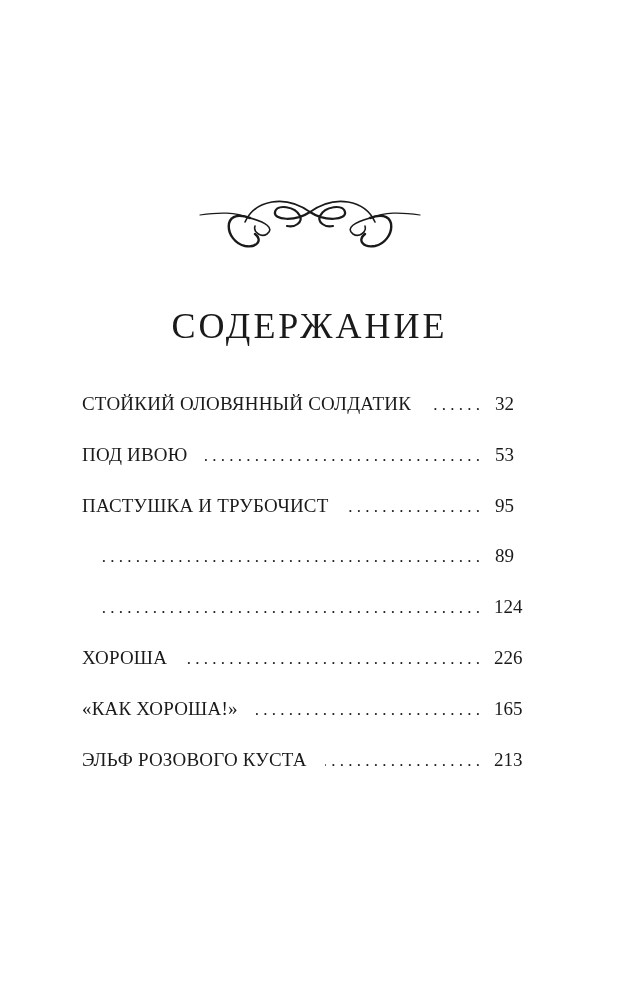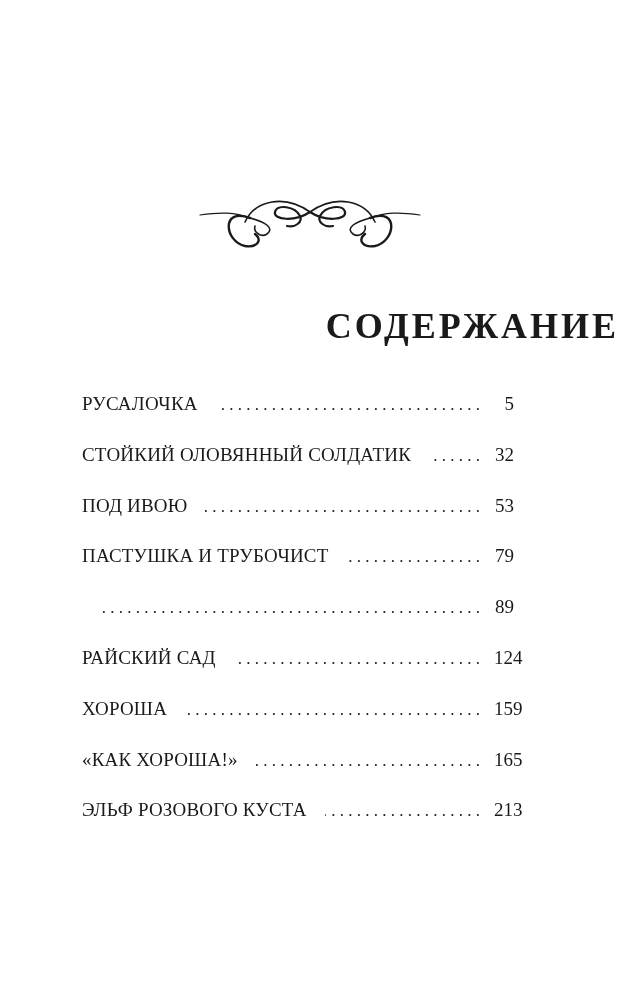--- a/index.html
+++ b/index.html
@@ -20,24 +20,24 @@
     left: 195px;
     top: 182px;
     width: 230px;
     height: 66px;
   }
   .title {
     position: absolute;
     left: 0;
     top: 304px;
     width: 619px;
-    text-align: right;
+    text-align: center;
     font-size: 36px;
     letter-spacing: 3px;
-    font-weight: bold;
+    font-weight: normal;
     margin: 0;
     line-height: 44px;
   }
   .toc {
     position: absolute;
     left: 82px;
     top: 386px;
     width: 432px;
     margin: 0;
     padding: 0;
@@ -97,52 +97,46 @@
     <path d="M 180 40 C 170 18, 140 12, 115 30" stroke-width="1.6"></path>
 
     <path d="M 115 30 C 130 40, 152 38, 150 30 C 148 22, 130 24, 125 34 C 122 40, 130 46, 138 44" stroke-width="2.2"></path>
   </svg>
 </div>
 
 <h1 class="title">СОДЕРЖАНИЕ</h1>
 
 <ul class="toc">
   <li class="toc-row">
-    <span class="toc-title">РУСАЛОЧКА</span>
-    <span class="toc-dots"></span>
-    <span class="toc-page">5</span>
-  </li>
-  <li class="toc-row">
     <span class="toc-title">СТОЙКИЙ ОЛОВЯННЫЙ СОЛДАТИК</span>
     <span class="toc-dots"></span>
     <span class="toc-page">32</span>
   </li>
   <li class="toc-row">
     <span class="toc-title">ПОД ИВОЮ</span>
     <span class="toc-dots"></span>
     <span class="toc-page">53</span>
   </li>
   <li class="toc-row">
     <span class="toc-title">ПАСТУШКА И ТРУБОЧИСТ</span>
     <span class="toc-dots"></span>
-    <span class="toc-page">79</span>
+    <span class="toc-page">95</span>
   </li>
   <li class="toc-row">
     <span class="toc-dots"></span>
     <span class="toc-page">89</span>
   </li>
   <li class="toc-row">
-    <span class="toc-title">РАЙСКИЙ САД</span>
     <span class="toc-dots"></span>
     <span class="toc-page">124</span>
   </li>
   <li class="toc-row">
     <span class="toc-title">ХОРОША</span>
     <span class="toc-dots"></span>
-    <span class="toc-page">159</span>
+    <span class="toc-page">226</span>
   </li>
   <li class="toc-row">
     <span class="toc-title">«КАК ХОРОША!»</span>
     <span class="toc-dots"></span>
     <span class="toc-page">165</span>
   </li>
   <li class="toc-row">
     <span class="toc-title">ЭЛЬФ РОЗОВОГО КУСТА</span>
     <span class="toc-dots"></span>
     <span class="toc-page">213</span>

